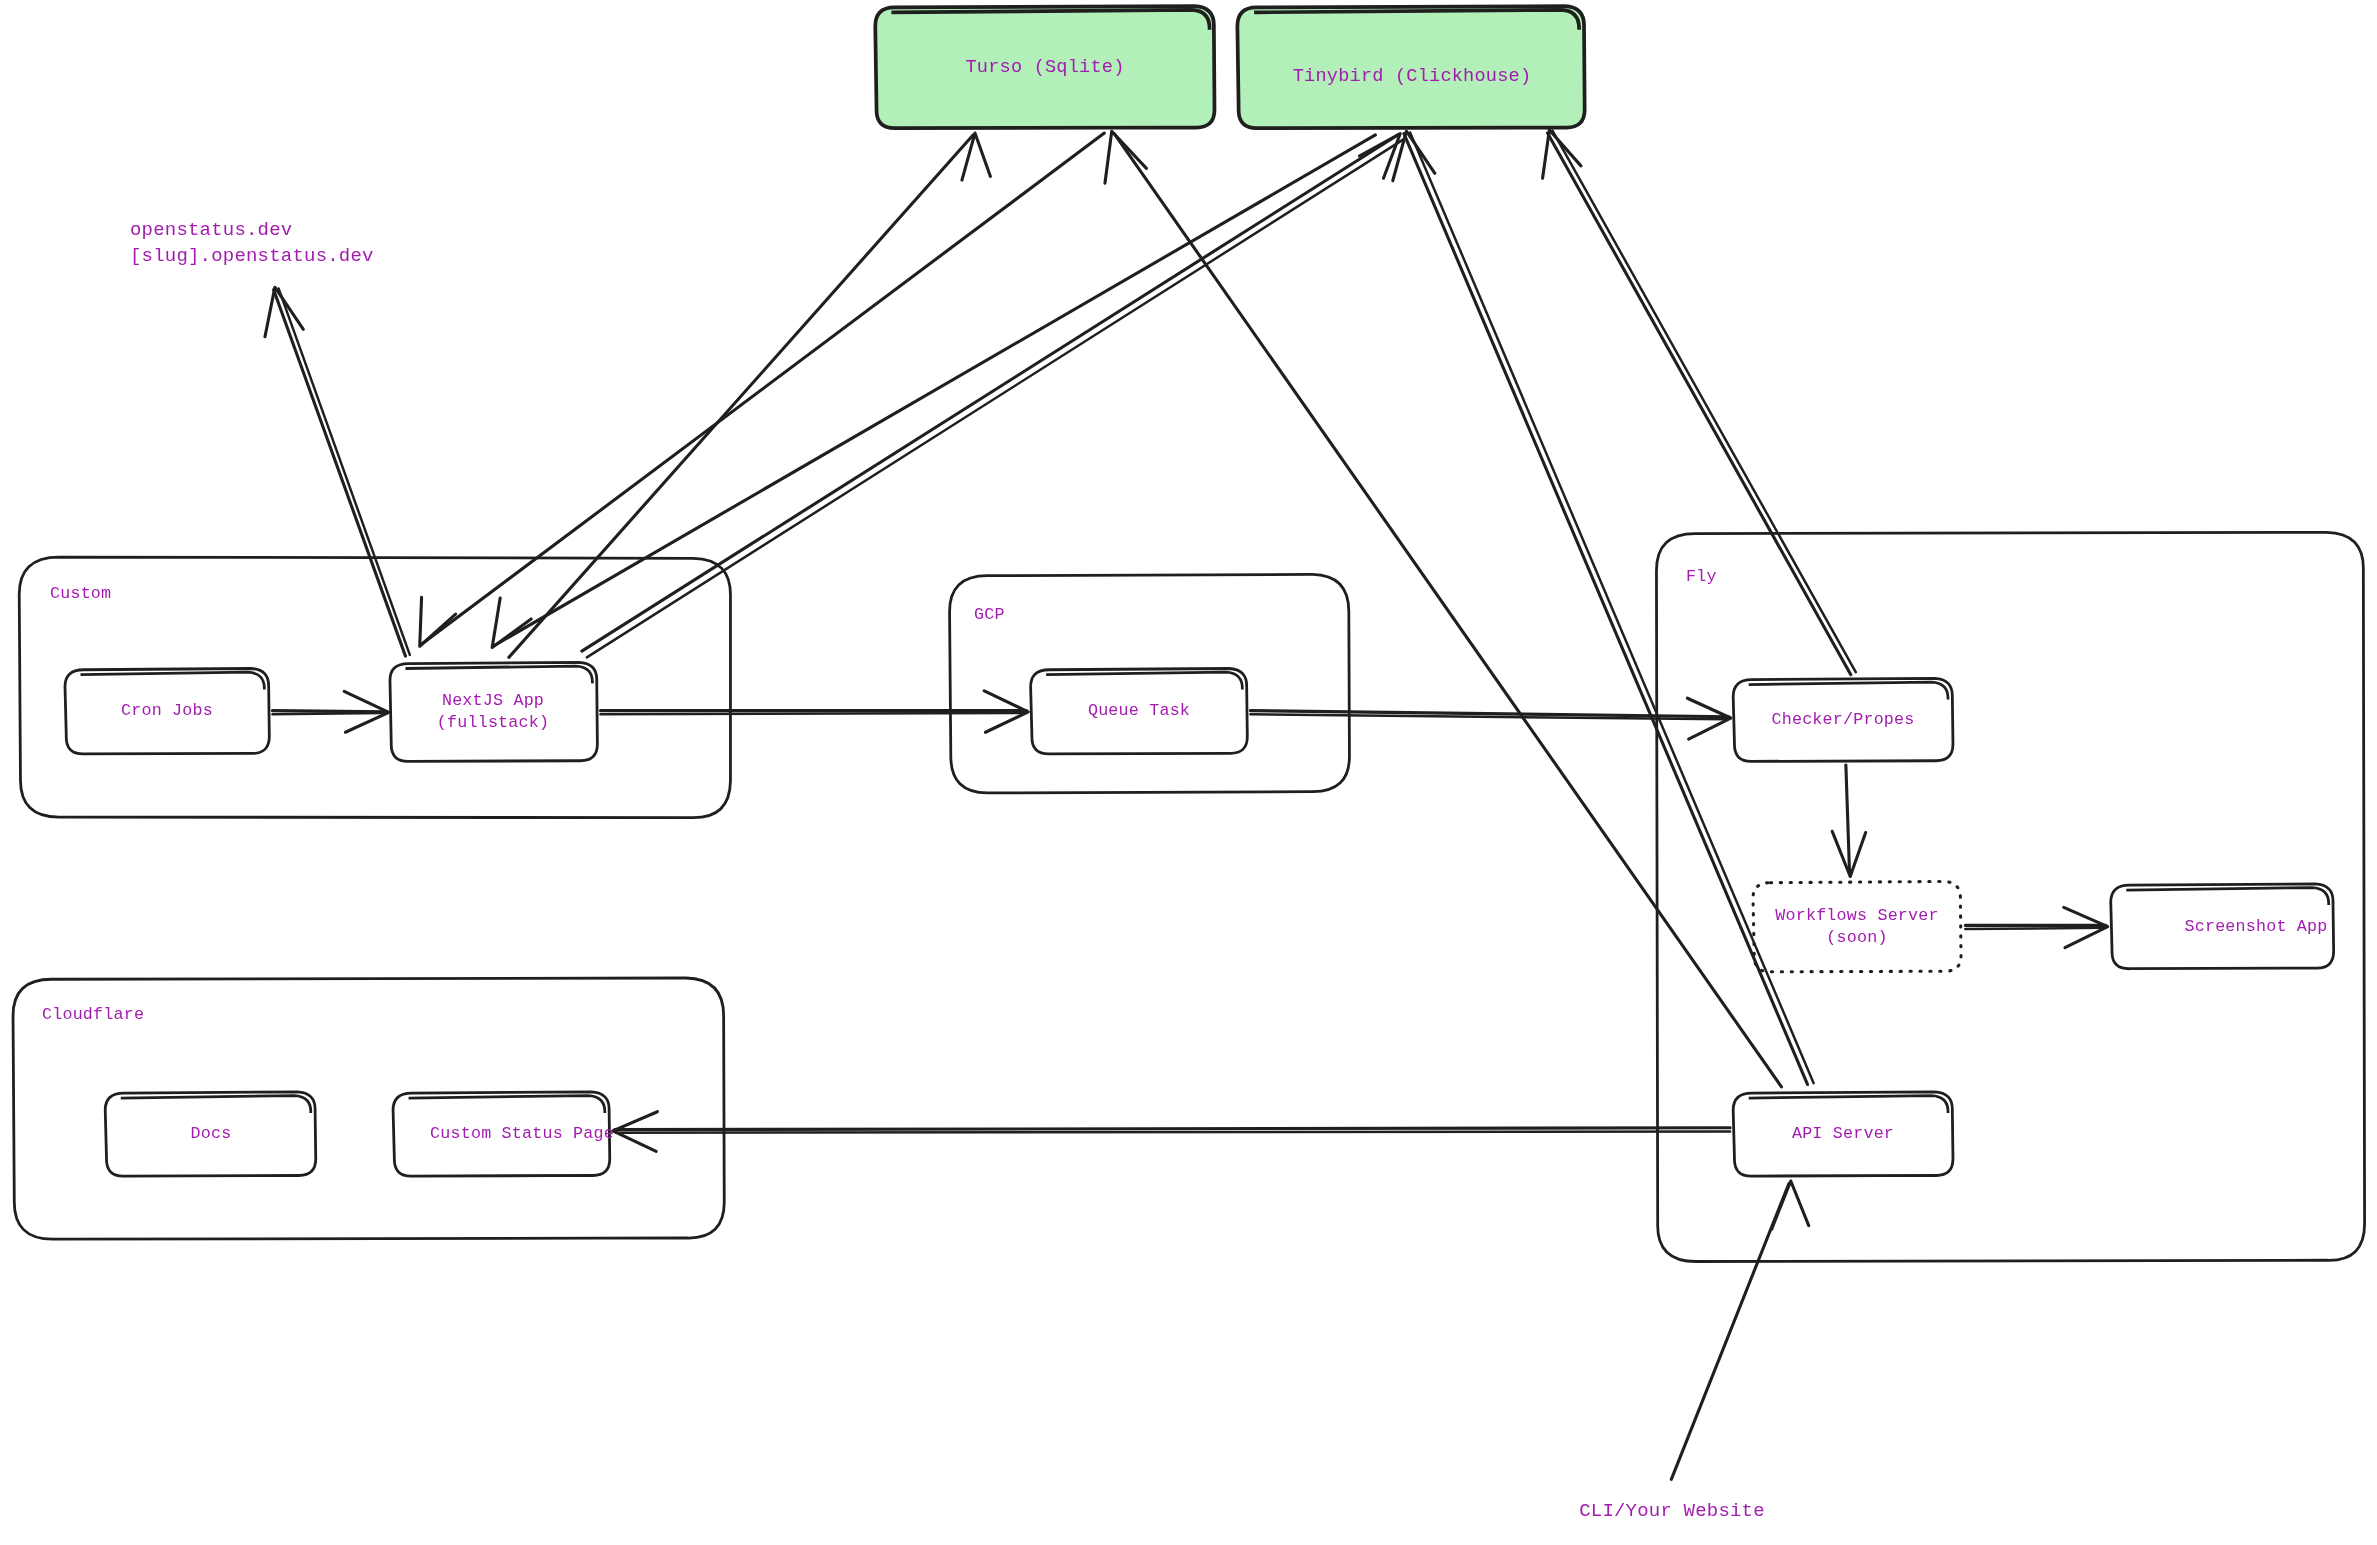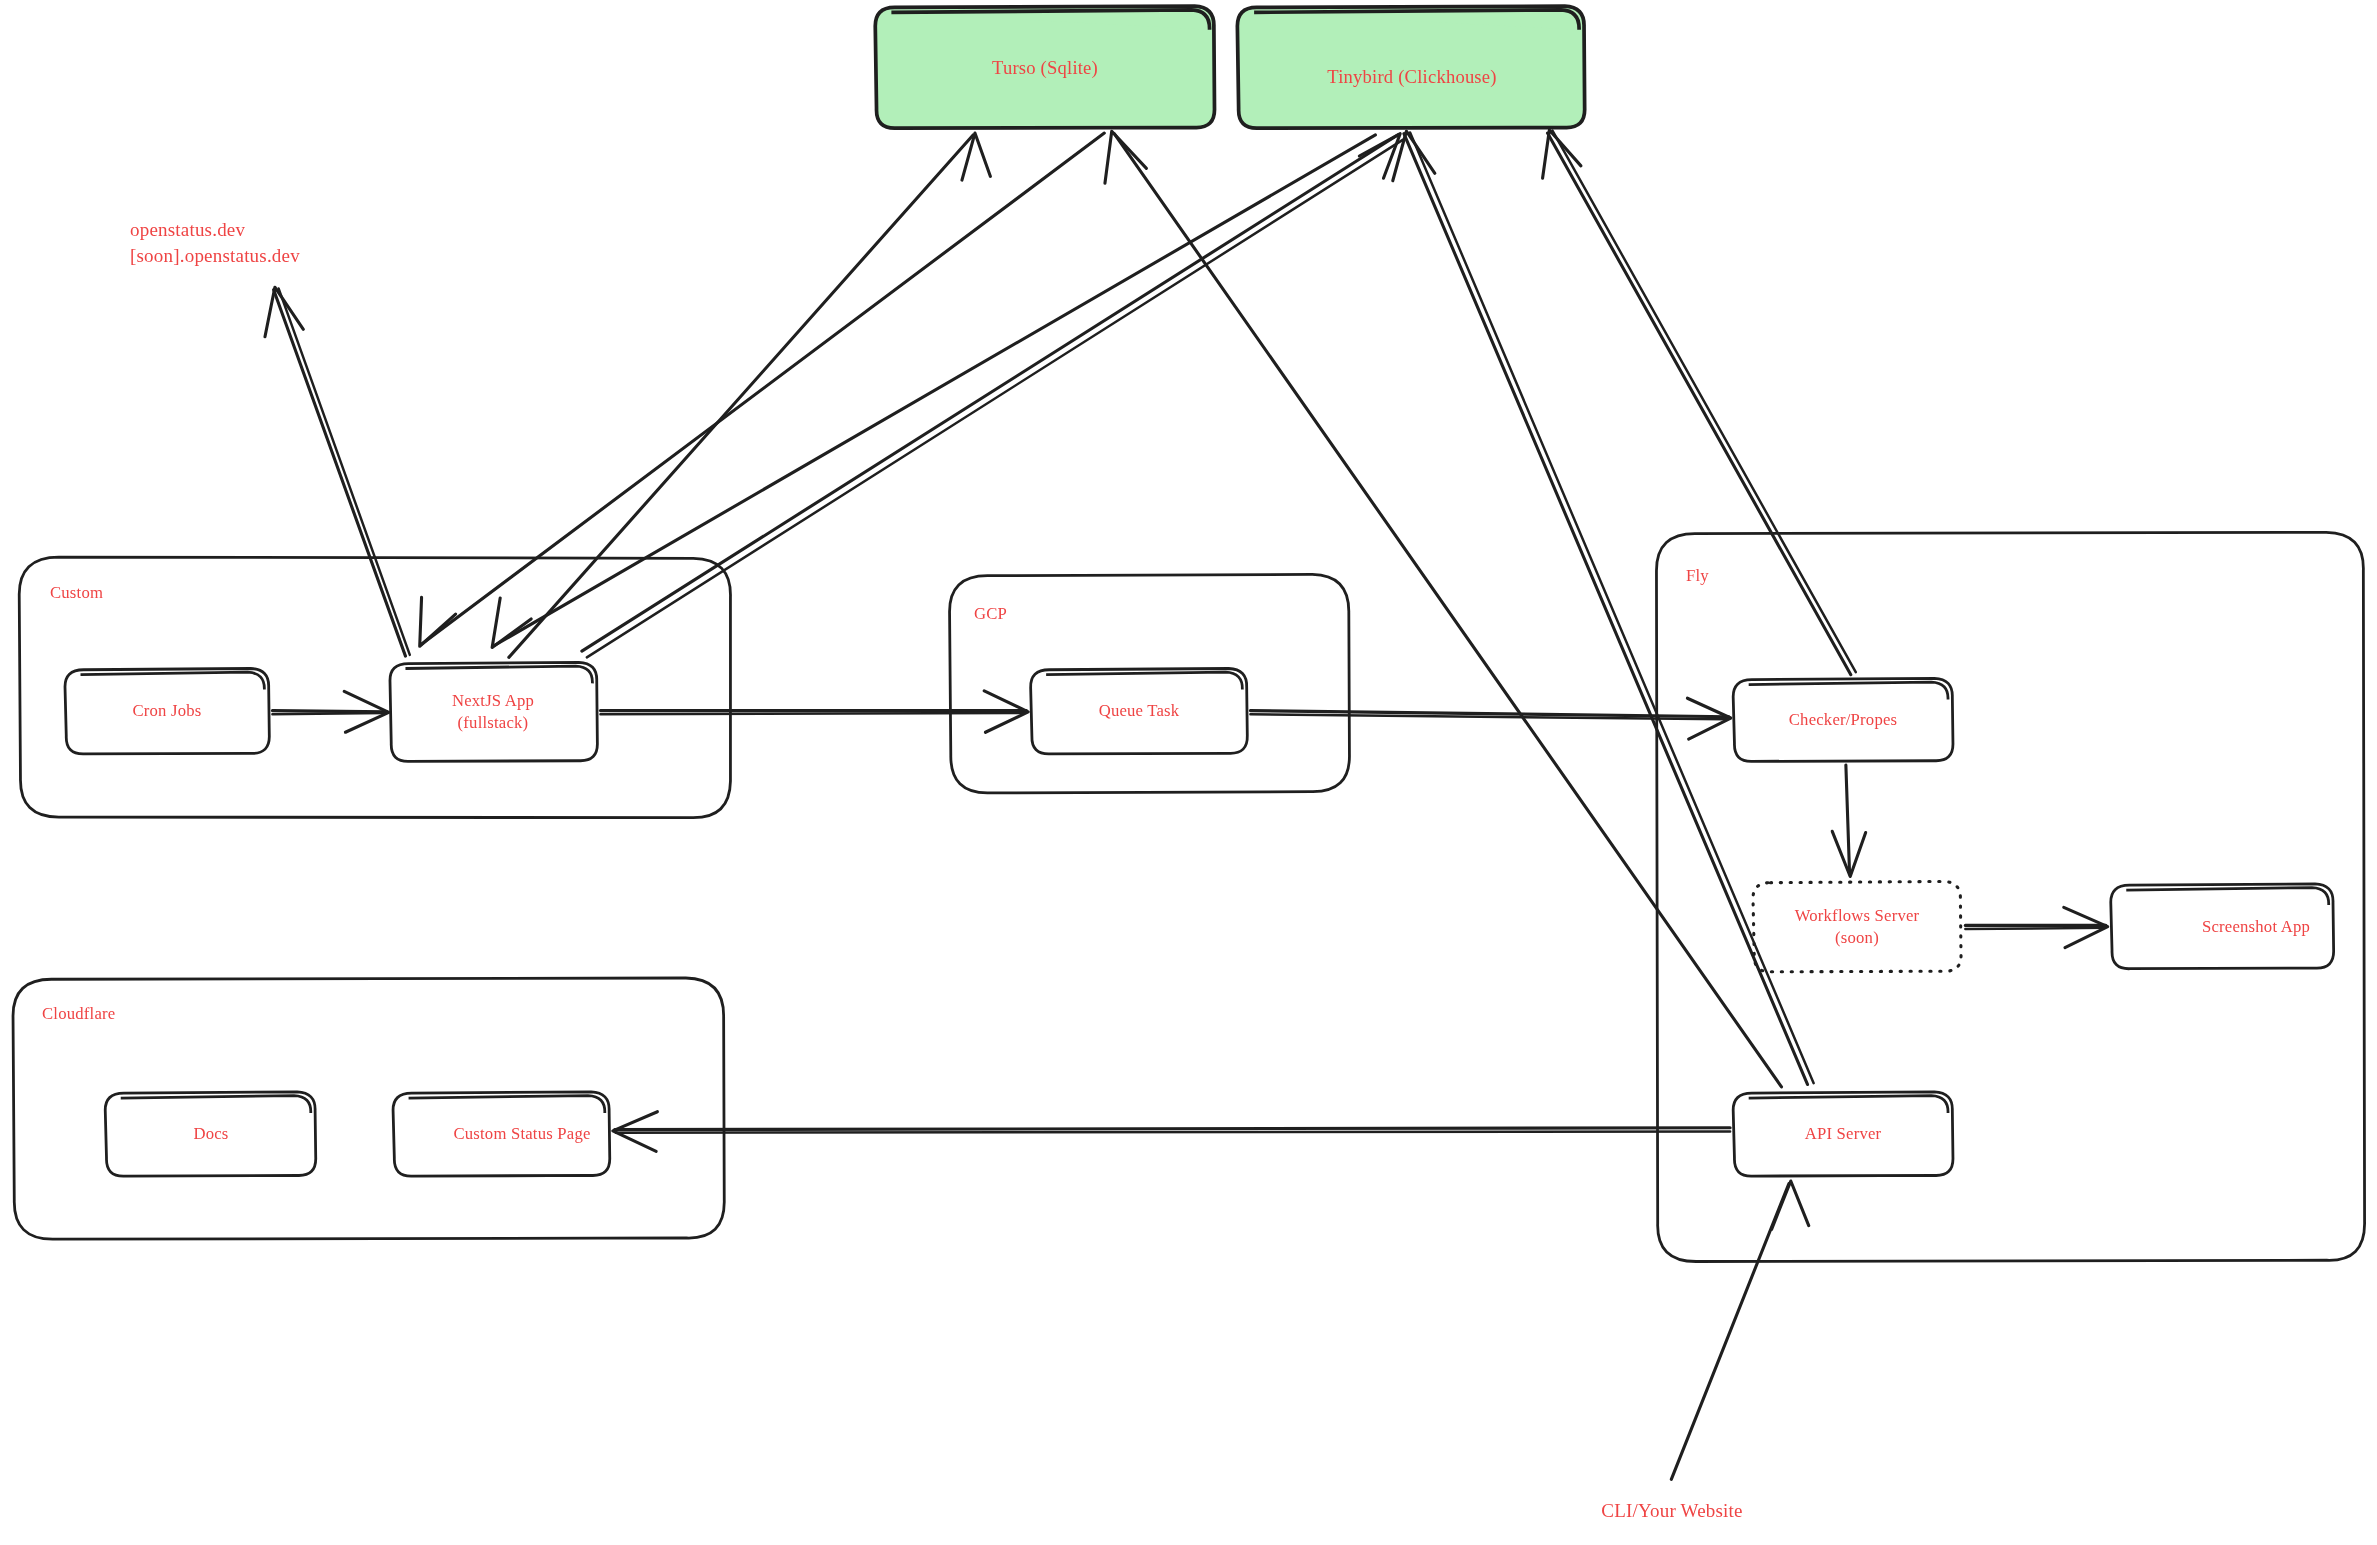--- a/index.html
+++ b/index.html
@@ -58,22 +58,22 @@
   .node-box.dotted {
     fill: #ffffff;
     stroke: #1f1f1f;
     stroke-width: 5;
     stroke-dasharray: 2 14;
     stroke-linecap: round;
   }
   
   .lbl {
     position: absolute;
-    color: #ef4444;
-    font-family: Liberation Serif, serif;
+    color: #a21caf;
+    font-family: Liberation Mono, monospace;
     white-space: pre;
     letter-spacing: 0.2px;
     pointer-events: none;
   }
   .node-label {
     font-size: 16.7px;
     text-align: center;
     line-height: 1.32;
     transform: translate(-50%, -50%);
   }
@@ -250,21 +250,21 @@
 
     <g>
       <path class="edge-line" d="M 655 1060 L 442 468"></path>
       <path class="edge-line thin" d="M 662 1058 L 450 466"></path>
       <path class="arrow-head" d="M 428 544 L 444 464 L 490 532"></path>
     </g>
 
   </svg>
 
   <div class="lbl free-label" style="left:130px; top:217px;">openstatus.dev
-[soon].openstatus.dev</div>
+[slug].openstatus.dev</div>
 
   <div class="lbl free-label centered" style="left:1672px; top:1498px;text-align:right;">CLI/Your Website</div>
 
   <div class="lbl node-label big" style="left:1045px; top:68px;">Turso (Sqlite)</div>
   <div class="lbl node-label big" style="left:1412px; top:77px;">Tinybird (Clickhouse)</div>
 
   <div class="lbl subgraph-label" style="left:50px; top:593px;">Custom</div>
   <div class="lbl subgraph-label" style="left:974px; top:614px;">GCP</div>
   <div class="lbl subgraph-label" style="left:1686px; top:576px;">Fly</div>
   <div class="lbl subgraph-label" style="left:42px; top:1014px;">Cloudflare</div>

